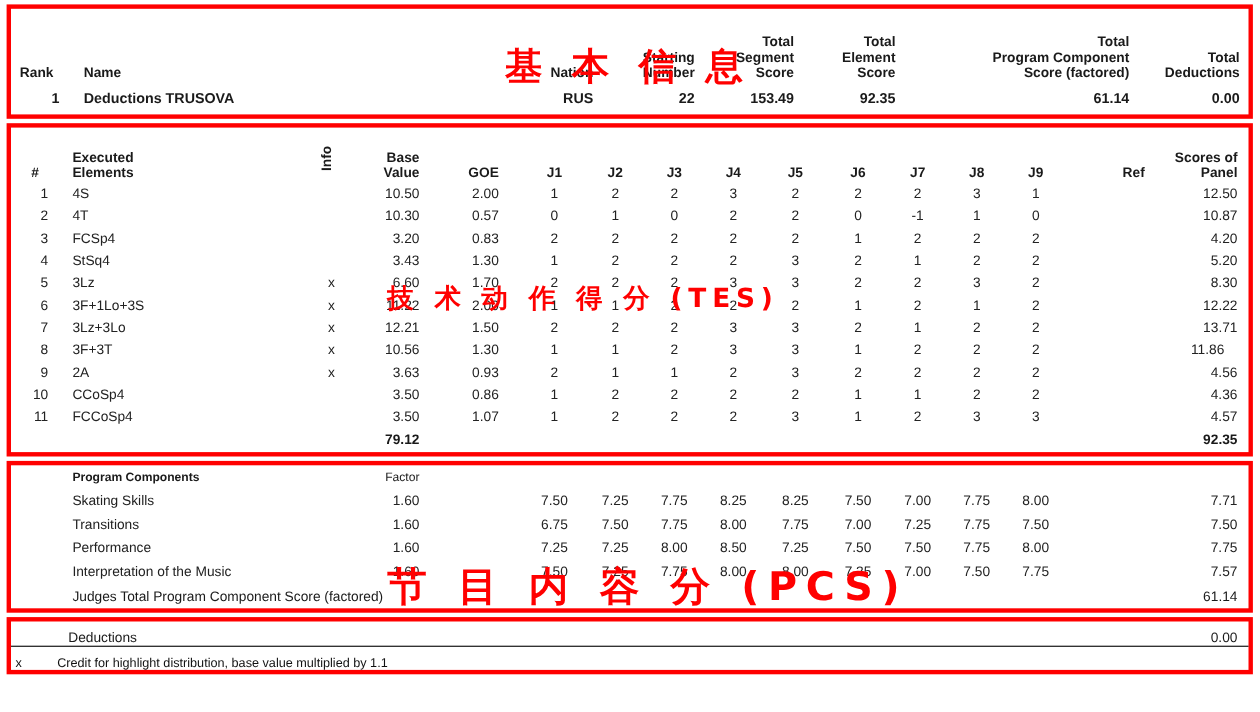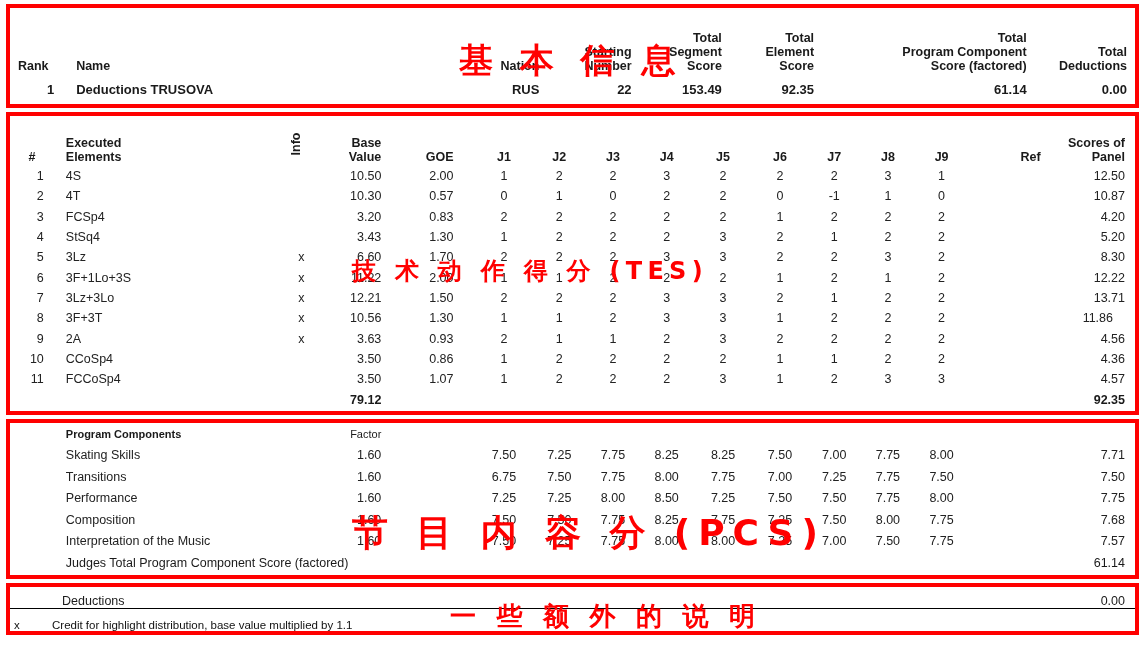--- a/index.html
+++ b/index.html
@@ -555,38 +555,20 @@
             <td class="c">7.25</td>
             <td class="c">8.00</td>
             <td class="c">8.50</td>
             <td class="c">7.25</td>
             <td class="c">7.50</td>
             <td class="c">7.50</td>
             <td class="c">7.75</td>
             <td class="c">8.00</td>
             <td></td>
             <td class="r" style="padding-right:10px">7.75</td>
-          </tr>
-          <tr class="pc-row">
-            <td></td>
-            <td class="l" style="padding-left:12px">Composition</td>
-            <td></td>
-            <td class="r">1.60</td>
-            <td></td>
-            <td class="c">7.50</td>
-            <td class="c">7.50</td>
-            <td class="c">7.75</td>
-            <td class="c">8.25</td>
-            <td class="c">7.75</td>
-            <td class="c">7.25</td>
-            <td class="c">7.50</td>
-            <td class="c">8.00</td>
-            <td class="c">7.75</td>
-            <td></td>
-            <td class="r" style="padding-right:10px">7.68</td>
           </tr>
           <tr class="pc-row">
             <td></td>
             <td class="l" style="padding-left:12px">Interpretation of the Music</td>
             <td></td>
             <td class="r">1.60</td>
             <td></td>
             <td class="c">7.50</td>
             <td class="c">7.25</td>
             <td class="c">7.75</td>
@@ -627,15 +609,14 @@
           <td class="l" style="padding-left:2px">Credit for highlight distribution, base value multiplied by 1.1</td>
           <td></td>
         </tr>
       </tbody>
     </table>
   </div>
 
   <div class="watermark" id="wm-info">基 本 信 息</div>
   <div class="watermark" id="wm-tes">技 术 动 作 得 分 (TES)</div>
   <div class="watermark" id="wm-pcs">节 目 内 容 分 (PCS)</div>
-  <div class="watermark" id="wm-note">一 些 额 外 的 说 明</div>
 
 </div>
 
 </body></html>

